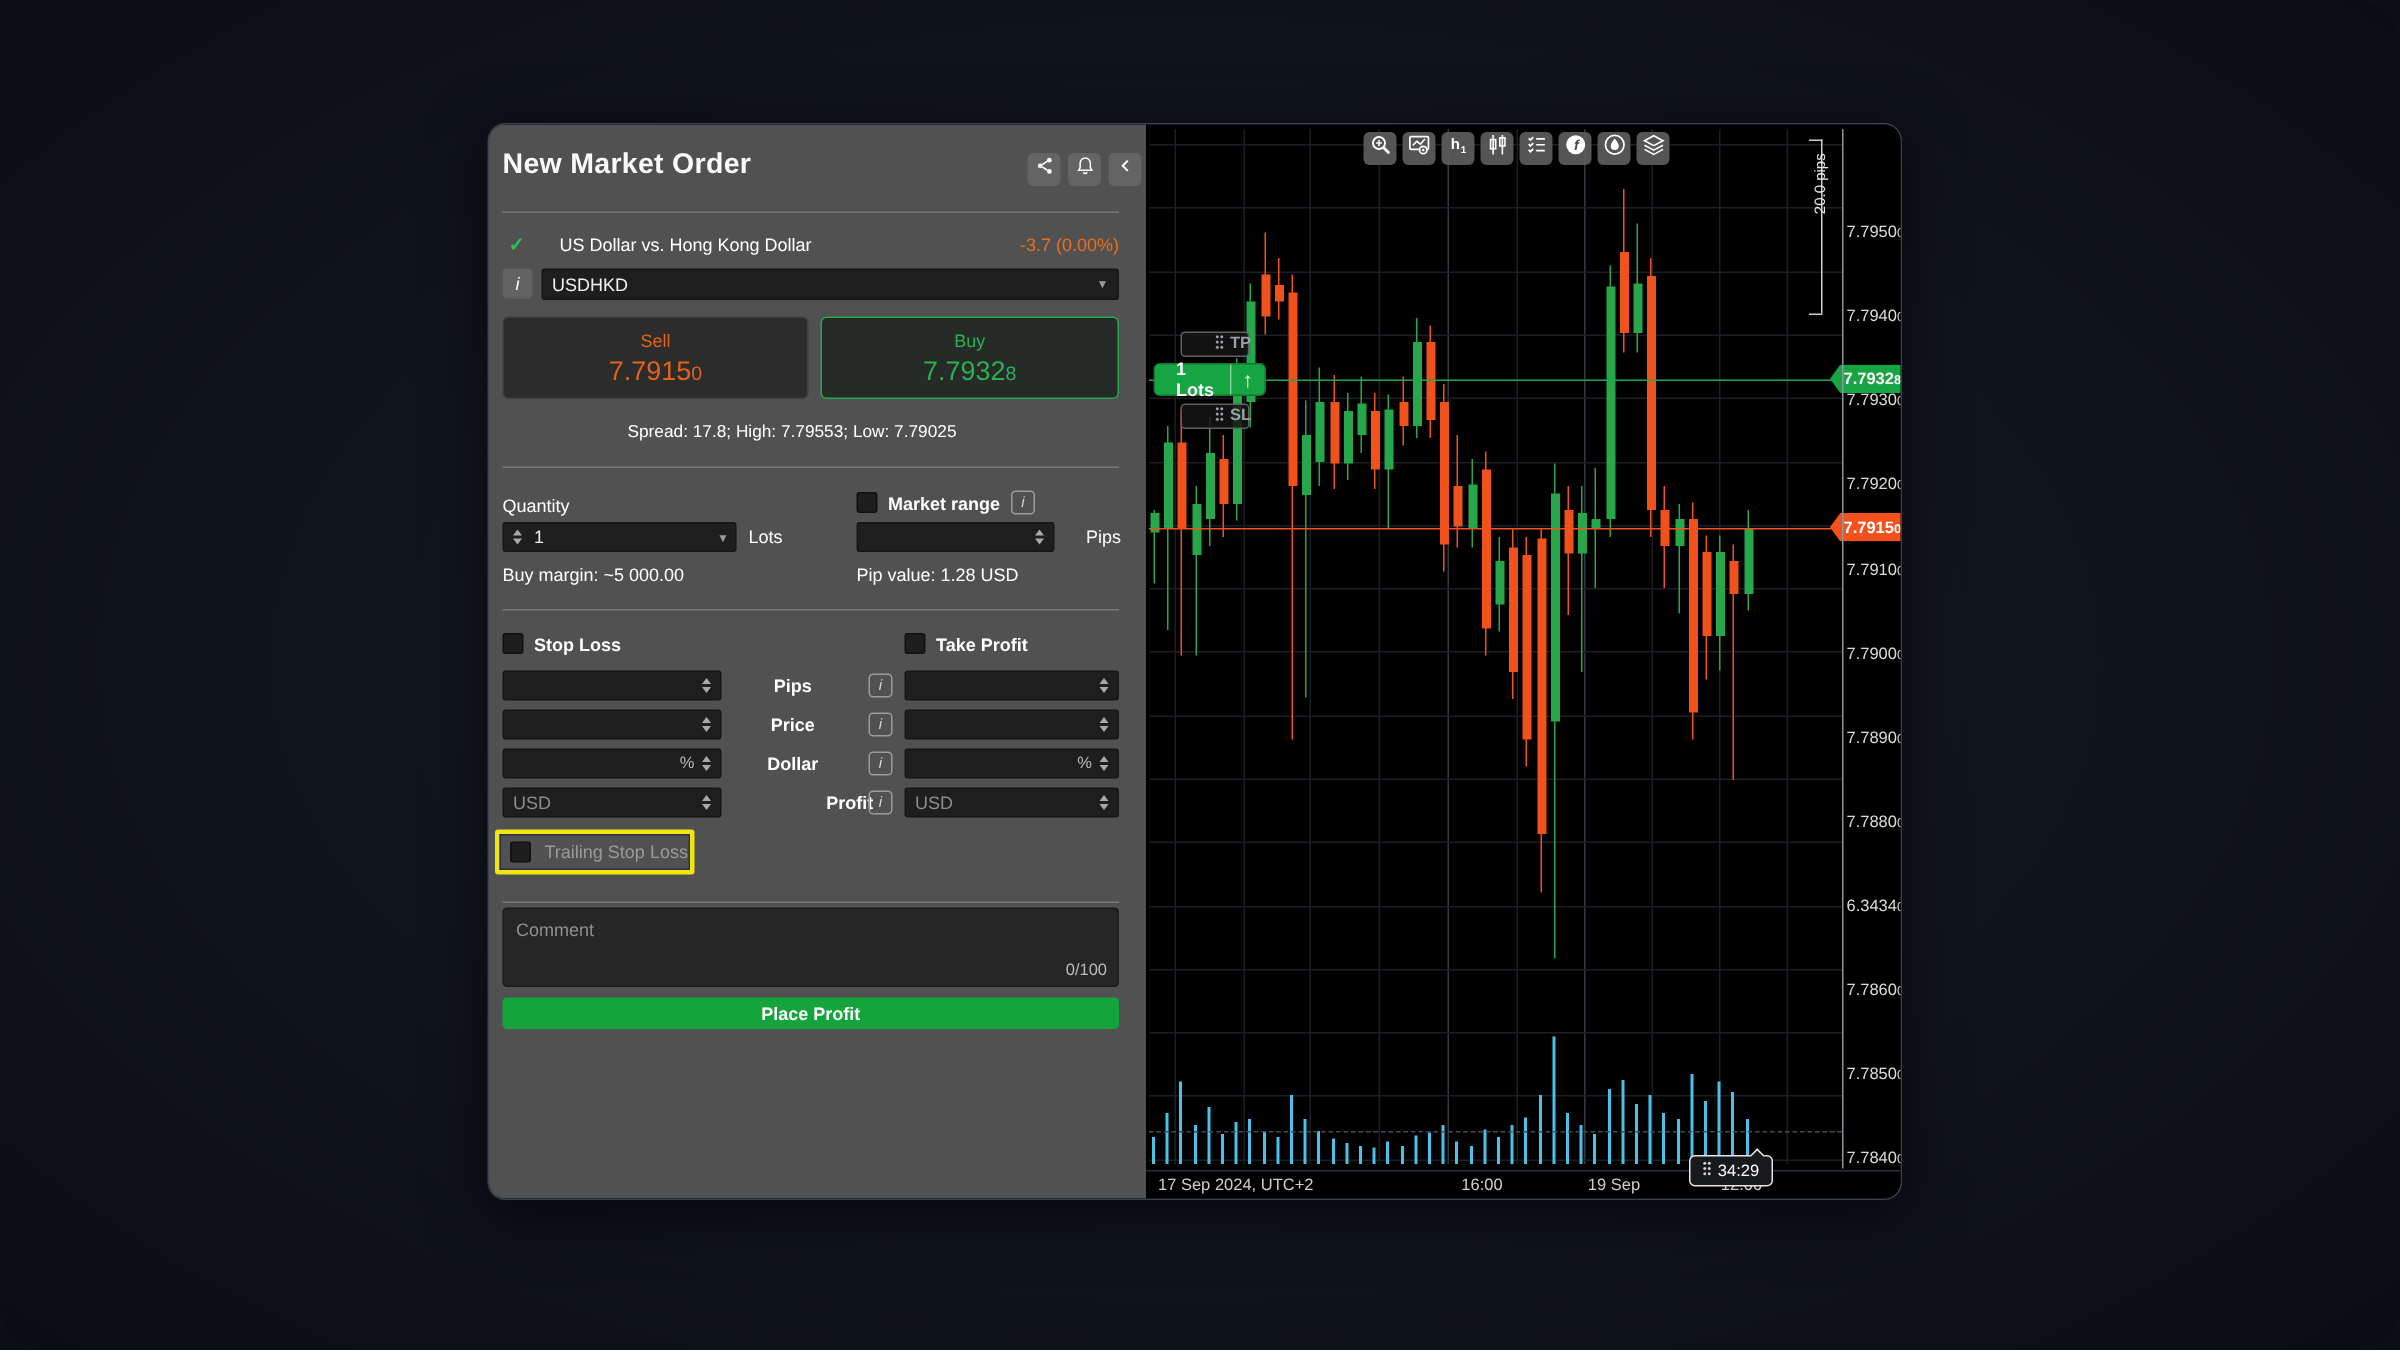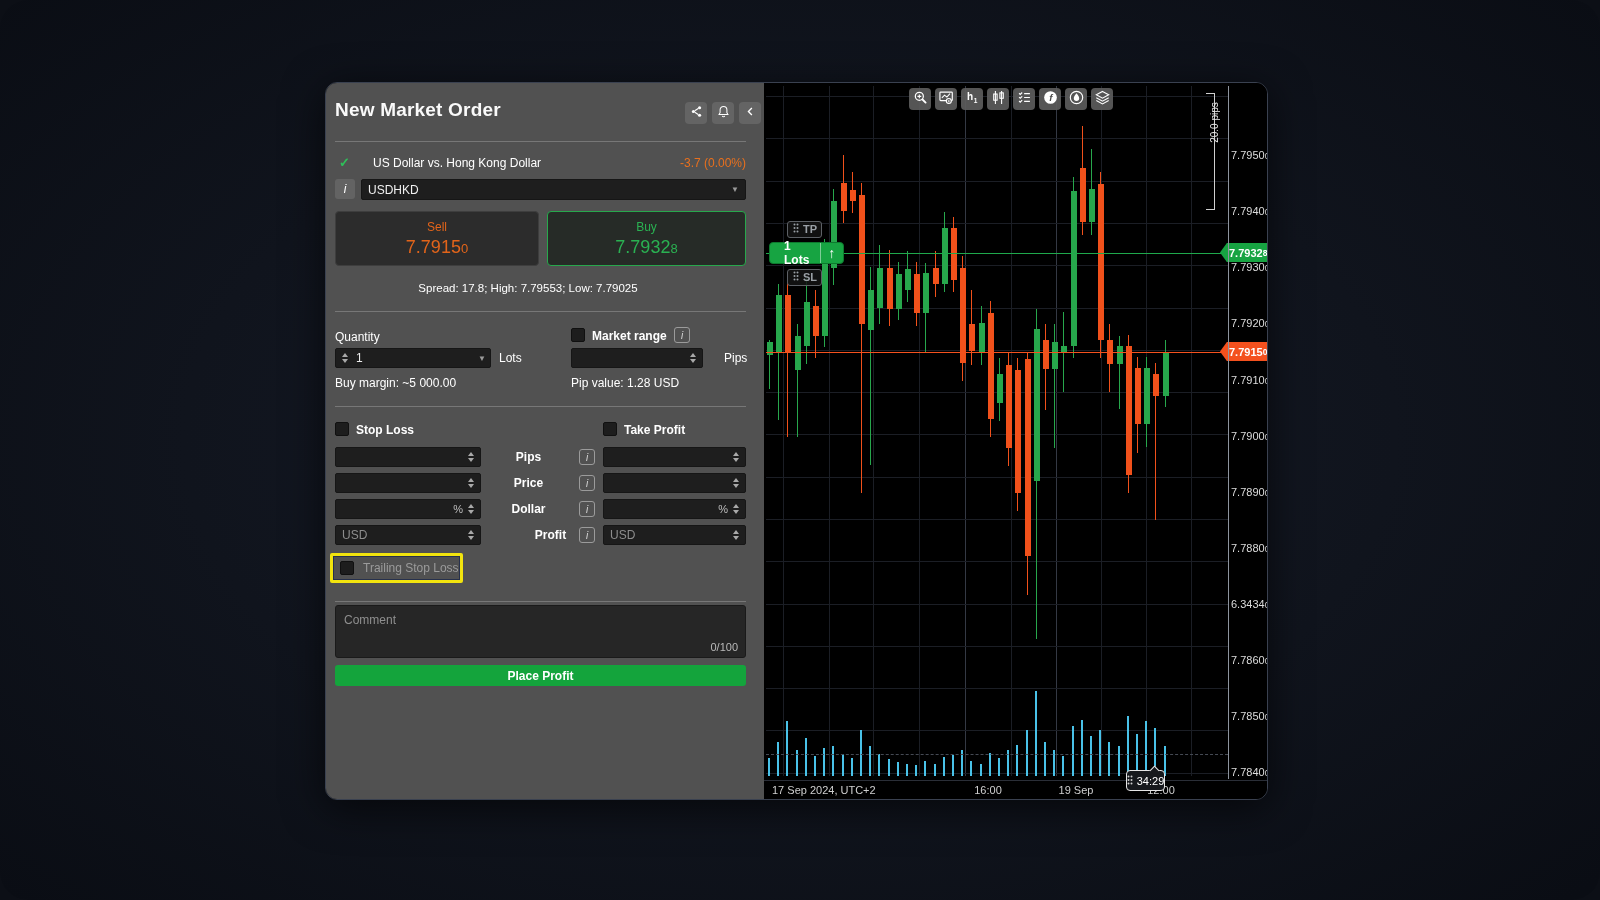--- a/index.html
+++ b/index.html
@@ -65,28 +65,28 @@
   .candle-body{width:6px;}
   .vol-bar{width:2px;background:#49c2e8;}
   .level-line{left:2px;width:462px;height:1px;}
   .price-tag{left:456px;width:49px;height:19px;color:#fff;font-size:11px;font-weight:700;
     display:flex;align-items:center;padding-left:9px;clip-path:polygon(0 50%,14% 0,100% 0,100% 100%,14% 100%);cursor:ns-resize;}
   .price-tag .sub{font-size:8.5px;}
   .axis-label{left:467px;font-size:11px;color:#dcdcdc;}
   .axis-label .sub{font-size:8.5px;}
   .axis-line{left:464px;top:3px;width:1px;height:693px;background:#8d949e;}
   .mini-tag{left:23px;width:35px;height:17px;background:rgba(20,20,20,.85);border:1px solid #5d6166;border-radius:3px;
-    color:#9aa0a6;font-size:11px;font-weight:700;display:flex;align-items:center;gap:4px;padding:0 5px;cursor:pointer;}
+    color:#9aa0a6;font-size:11px;font-weight:700;display:flex;align-items:center;gap:4px;padding:0 22px;cursor:pointer;}
   #lots-tag{left:5px;height:22px;background:#17a442;border:1px solid #0d7a2e;border-radius:4px;color:#fff;
     font-size:12px;font-weight:700;display:flex;align-items:center;cursor:pointer;}
   #lots-tag .txt{padding:0 10px 0 14px;}
   #lots-tag .sep{width:1px;height:100%;background:rgba(255,255,255,.45);}
   #lots-tag .arrow{padding:0 8px;font-size:14px;font-weight:700;}
   .time-label{top:701px;font-size:11px;color:#cfcfcf;white-space:nowrap;}
-  #countdown{left:362px;top:687px;width:39px;height:21px;background:#17191d;border:1px solid #e6e6e6;border-radius:4px;
+  #countdown{left:362px;top:687px;width:56px;height:21px;background:#17191d;border:1px solid #e6e6e6;border-radius:4px;
     color:#fff;font-size:11px;display:flex;align-items:center;justify-content:center;gap:4px;cursor:grab;}
   #countdown .notch{position:absolute;right:6px;top:-4px;width:7px;height:7px;background:#17191d;
     border-left:1px solid #e6e6e6;border-top:1px solid #e6e6e6;transform:rotate(45deg);}
   #measure{left:442px;top:10px;}
   #measure .vline{position:absolute;left:8px;top:0;width:1px;height:116px;background:#cfcfcf;}
   #measure .tick{position:absolute;left:0;width:9px;height:1px;background:#cfcfcf;}
   #measure .lbl{position:absolute;left:-26px;top:24px;color:#e8e8e8;font-size:10px;transform:rotate(-90deg);transform-origin:center;white-space:nowrap;width:68px;text-align:center;}
   .dash-line{left:2px;top:671px;width:462px;border-top:1px dashed #454a54;height:0;}
   .axis-sep{left:0;top:697px;width:504px;height:1px;background:#2a2e37;}
 </style>
@@ -241,21 +241,21 @@
               <span class="dn"></span>
             </span>
           </div>
           <div class="abs field" style="left:9px;top:442px;width:146px;height:20px;">
             <input placeholder="USD" style="">
             <span class="stepper">
               <span class="up"></span>
               <span class="dn"></span>
             </span>
           </div>
-          <div class="abs row-label" style="left:155px;top:445px;width:95px;padding-left:44px;">Profit</div>
+          <div class="abs row-label" style="left:171px;top:445px;width:95px;padding-left:44px;">Profit</div>
           <div class="abs row-info" style="left:253px;top:444px;">
             <span>i</span>
           </div>
           <div class="abs field" style="left:277px;top:442px;width:143px;height:20px;">
             <input placeholder="USD" style="">
             <span class="stepper">
               <span class="up"></span>
               <span class="dn"></span>
             </span>
           </div>

